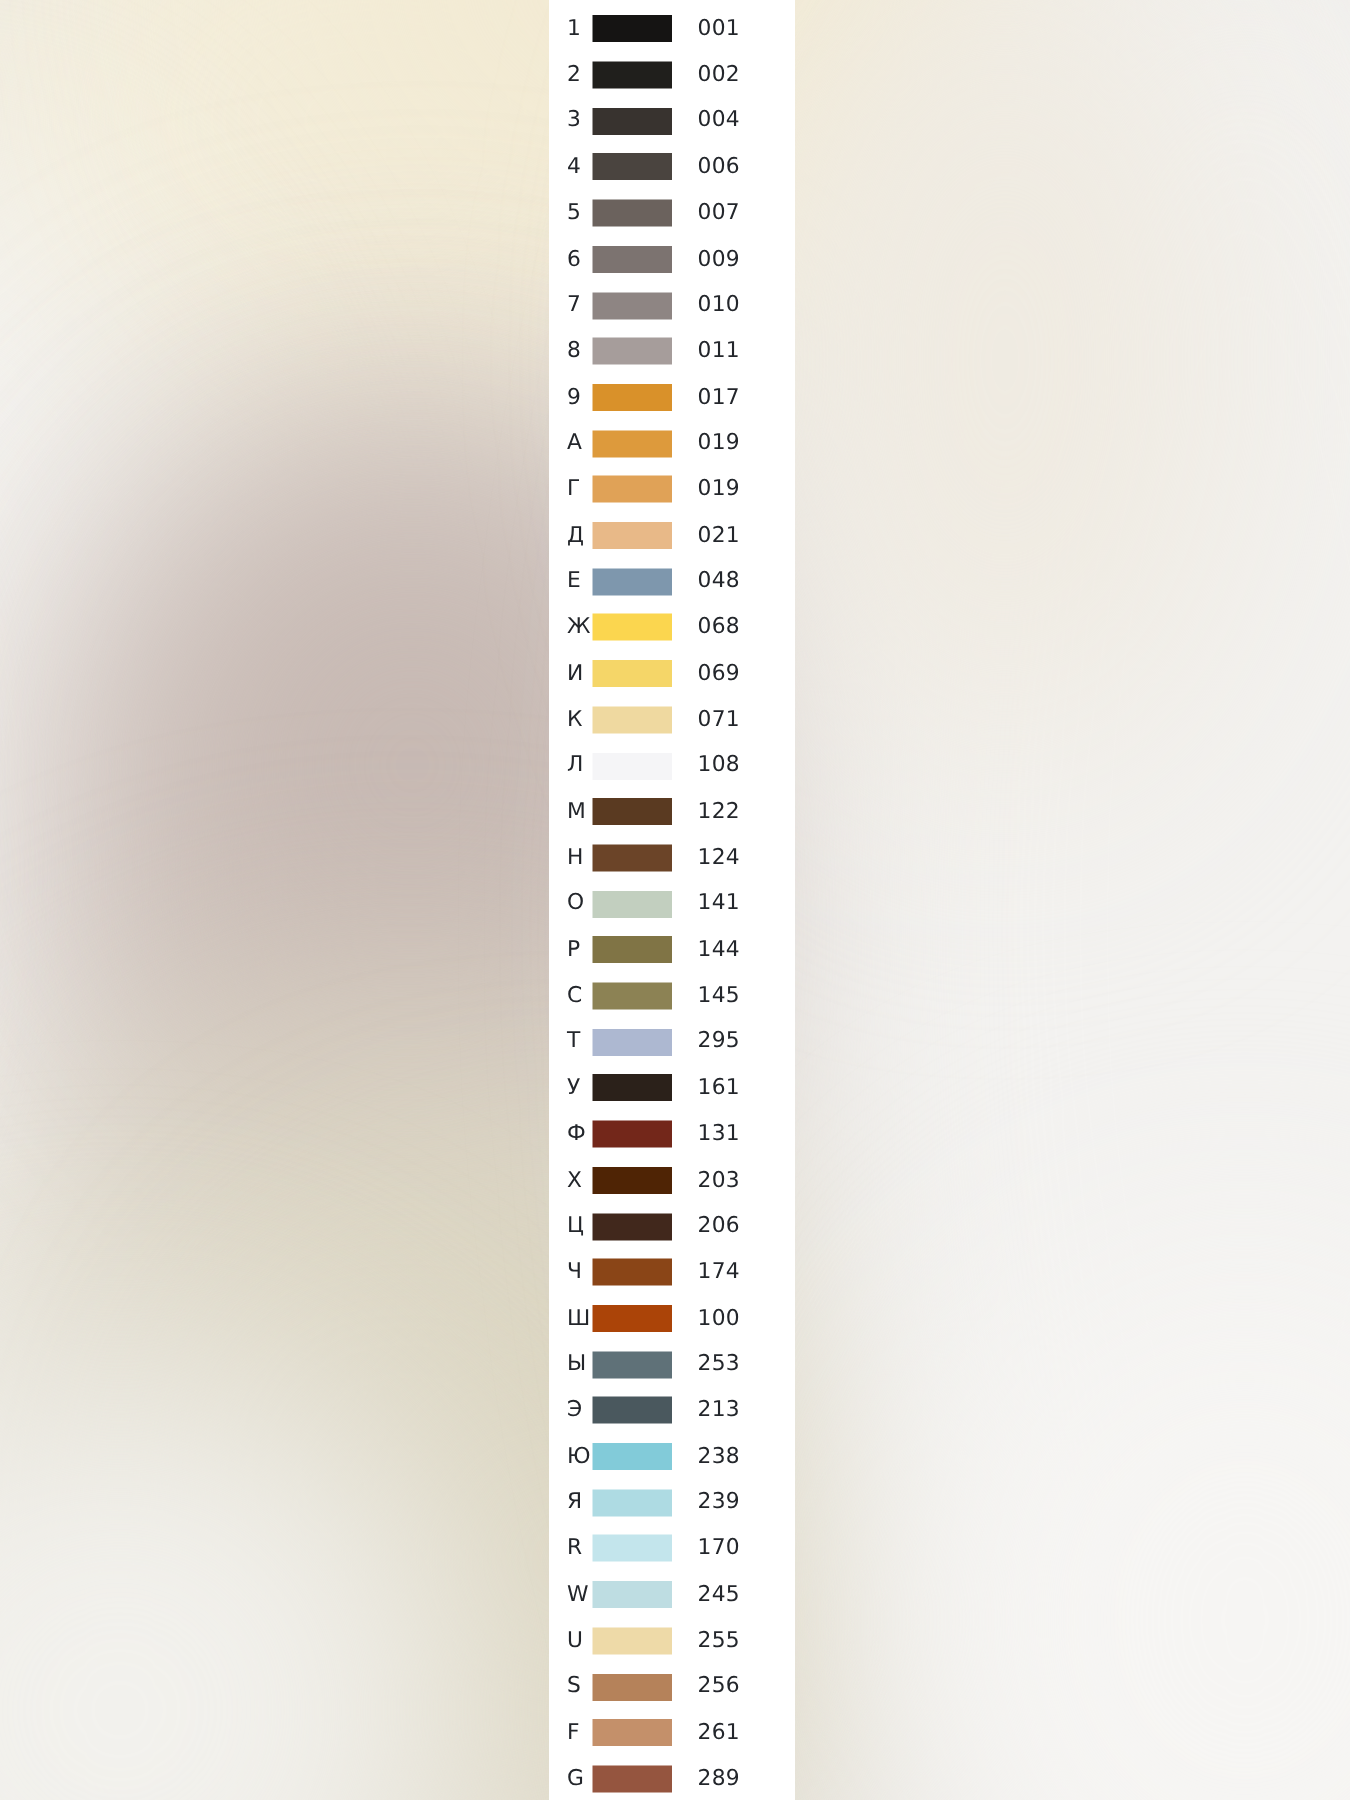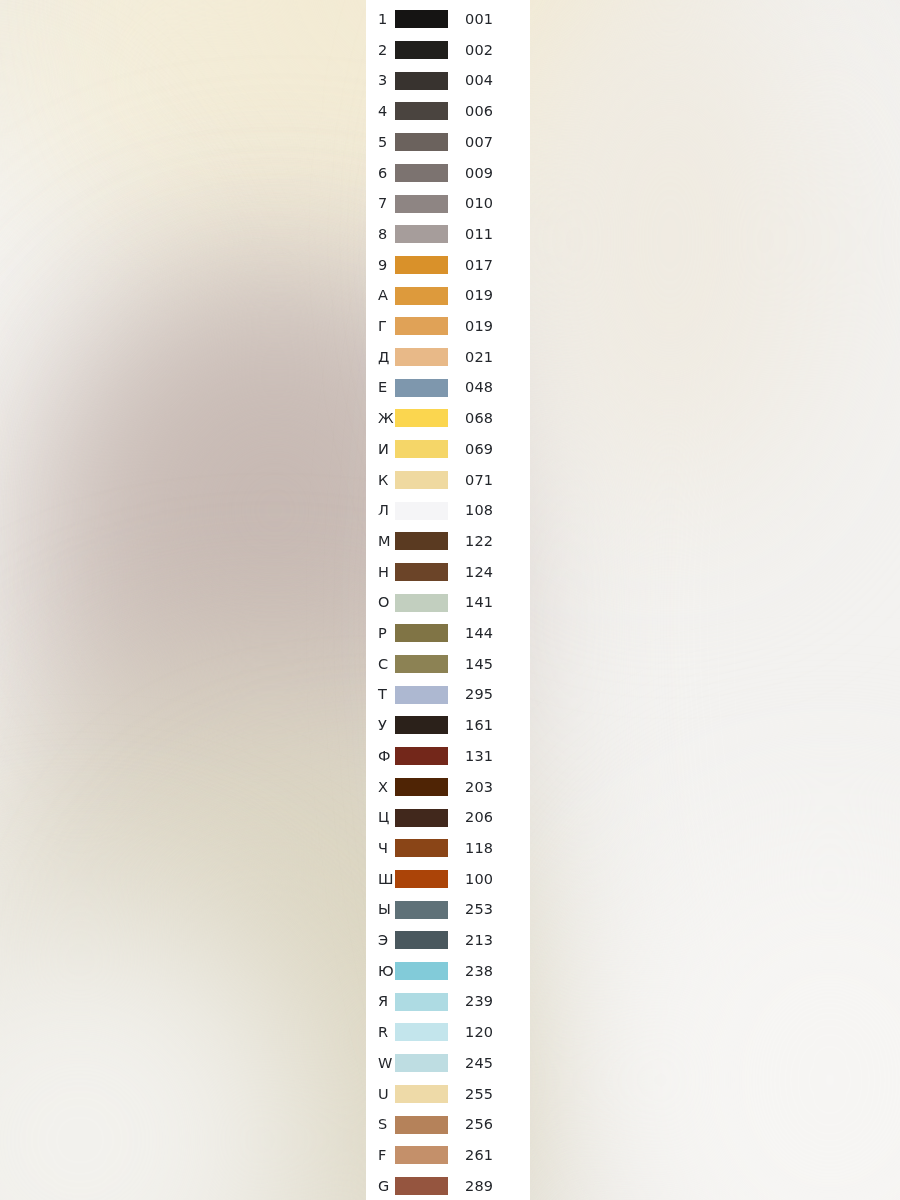--- a/index.html
+++ b/index.html
@@ -275,21 +275,21 @@
         <span class="legend-code">203</span>
       </div>
       <div class="legend-row" style="top: 802.2px;">
         <span class="legend-key">Ц</span>
         <span class="legend-swatch" style="background-color: rgb(65, 40, 28);"></span>
         <span class="legend-code">206</span>
       </div>
       <div class="legend-row" style="top: 832.9px;">
         <span class="legend-key">Ч</span>
         <span class="legend-swatch" style="background-color: rgb(138, 69, 23);"></span>
-        <span class="legend-code">118</span>
+        <span class="legend-code">174</span>
       </div>
       <div class="legend-row" style="top: 863.6px;">
         <span class="legend-key">Ш</span>
         <span class="legend-swatch" style="background-color: rgb(171, 68, 8);"></span>
         <span class="legend-code">100</span>
       </div>
       <div class="legend-row" style="top: 894.3px;">
         <span class="legend-key">Ы</span>
         <span class="legend-swatch" style="background-color: rgb(95, 113, 120);"></span>
         <span class="legend-code">253</span>
@@ -305,21 +305,21 @@
         <span class="legend-code">238</span>
       </div>
       <div class="legend-row" style="top: 986.4px;">
         <span class="legend-key">Я</span>
         <span class="legend-swatch" style="background-color: rgb(174, 219, 227);"></span>
         <span class="legend-code">239</span>
       </div>
       <div class="legend-row" style="top: 1017.1px;">
         <span class="legend-key">R</span>
         <span class="legend-swatch" style="background-color: rgb(195, 229, 236);"></span>
-        <span class="legend-code">120</span>
+        <span class="legend-code">170</span>
       </div>
       <div class="legend-row" style="top: 1047.8px;">
         <span class="legend-key">W</span>
         <span class="legend-swatch" style="background-color: rgb(190, 221, 226);"></span>
         <span class="legend-code">245</span>
       </div>
       <div class="legend-row" style="top: 1078.5px;">
         <span class="legend-key">U</span>
         <span class="legend-swatch" style="background-color: rgb(238, 218, 168);"></span>
         <span class="legend-code">255</span>

